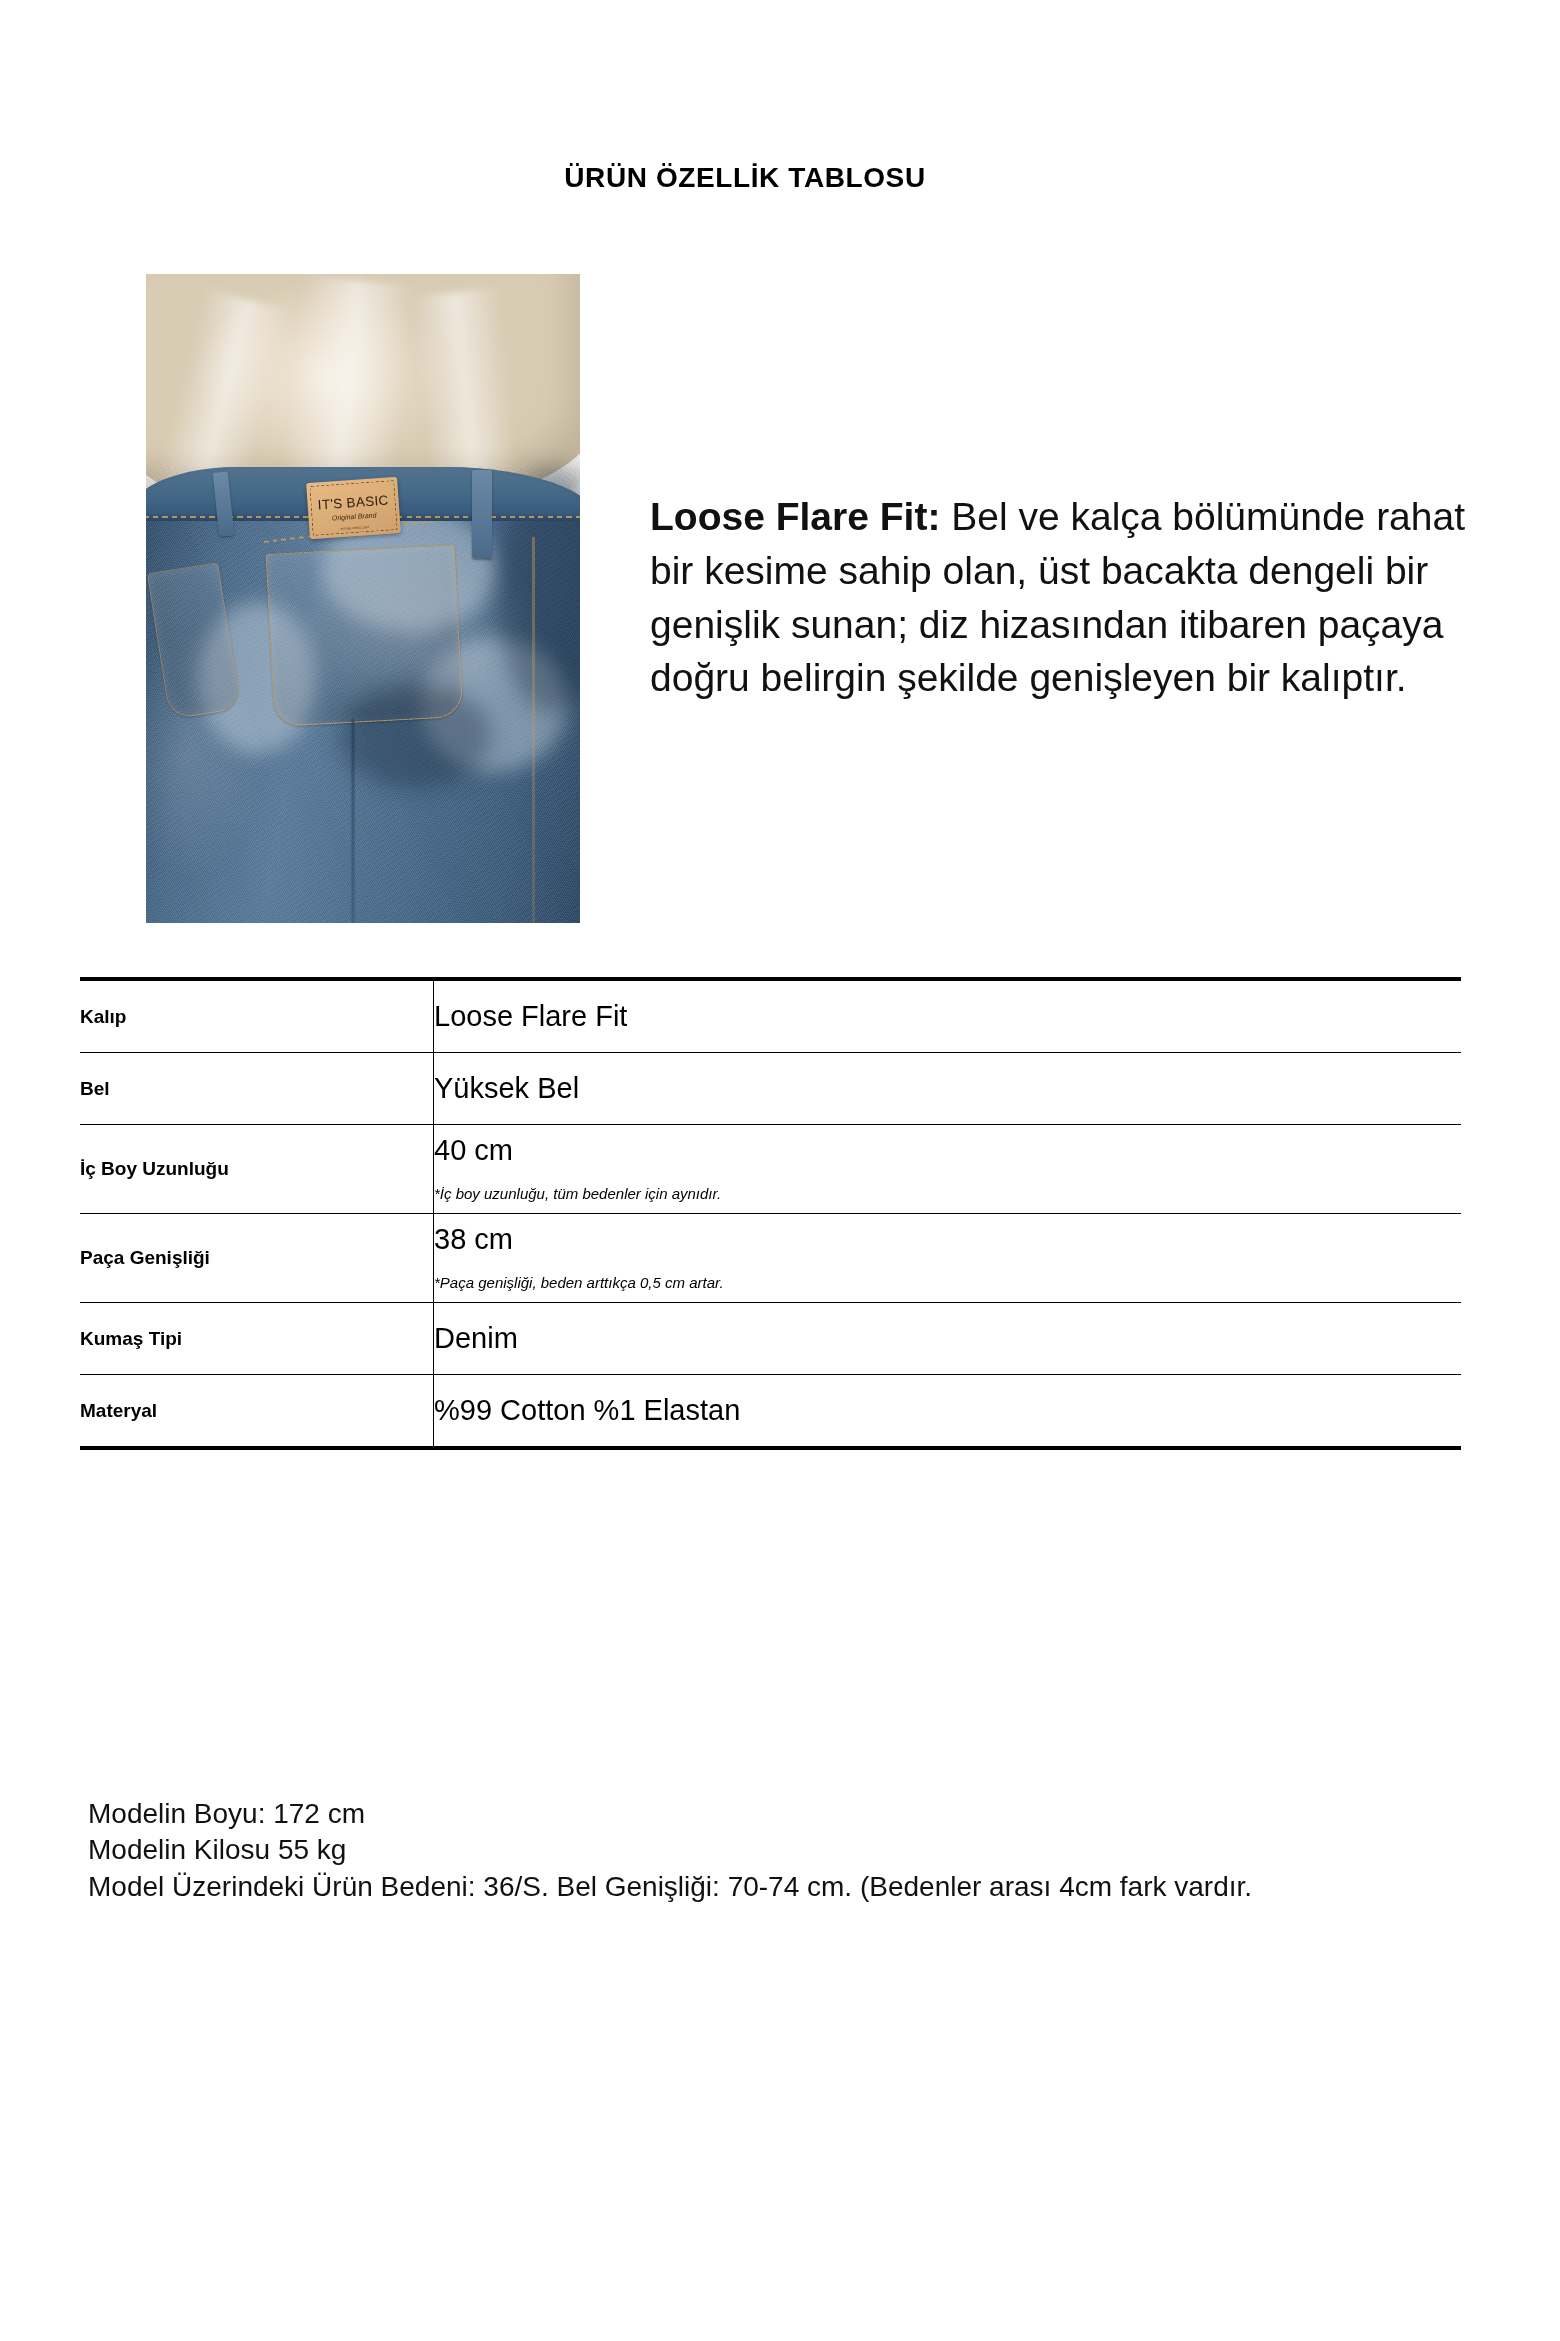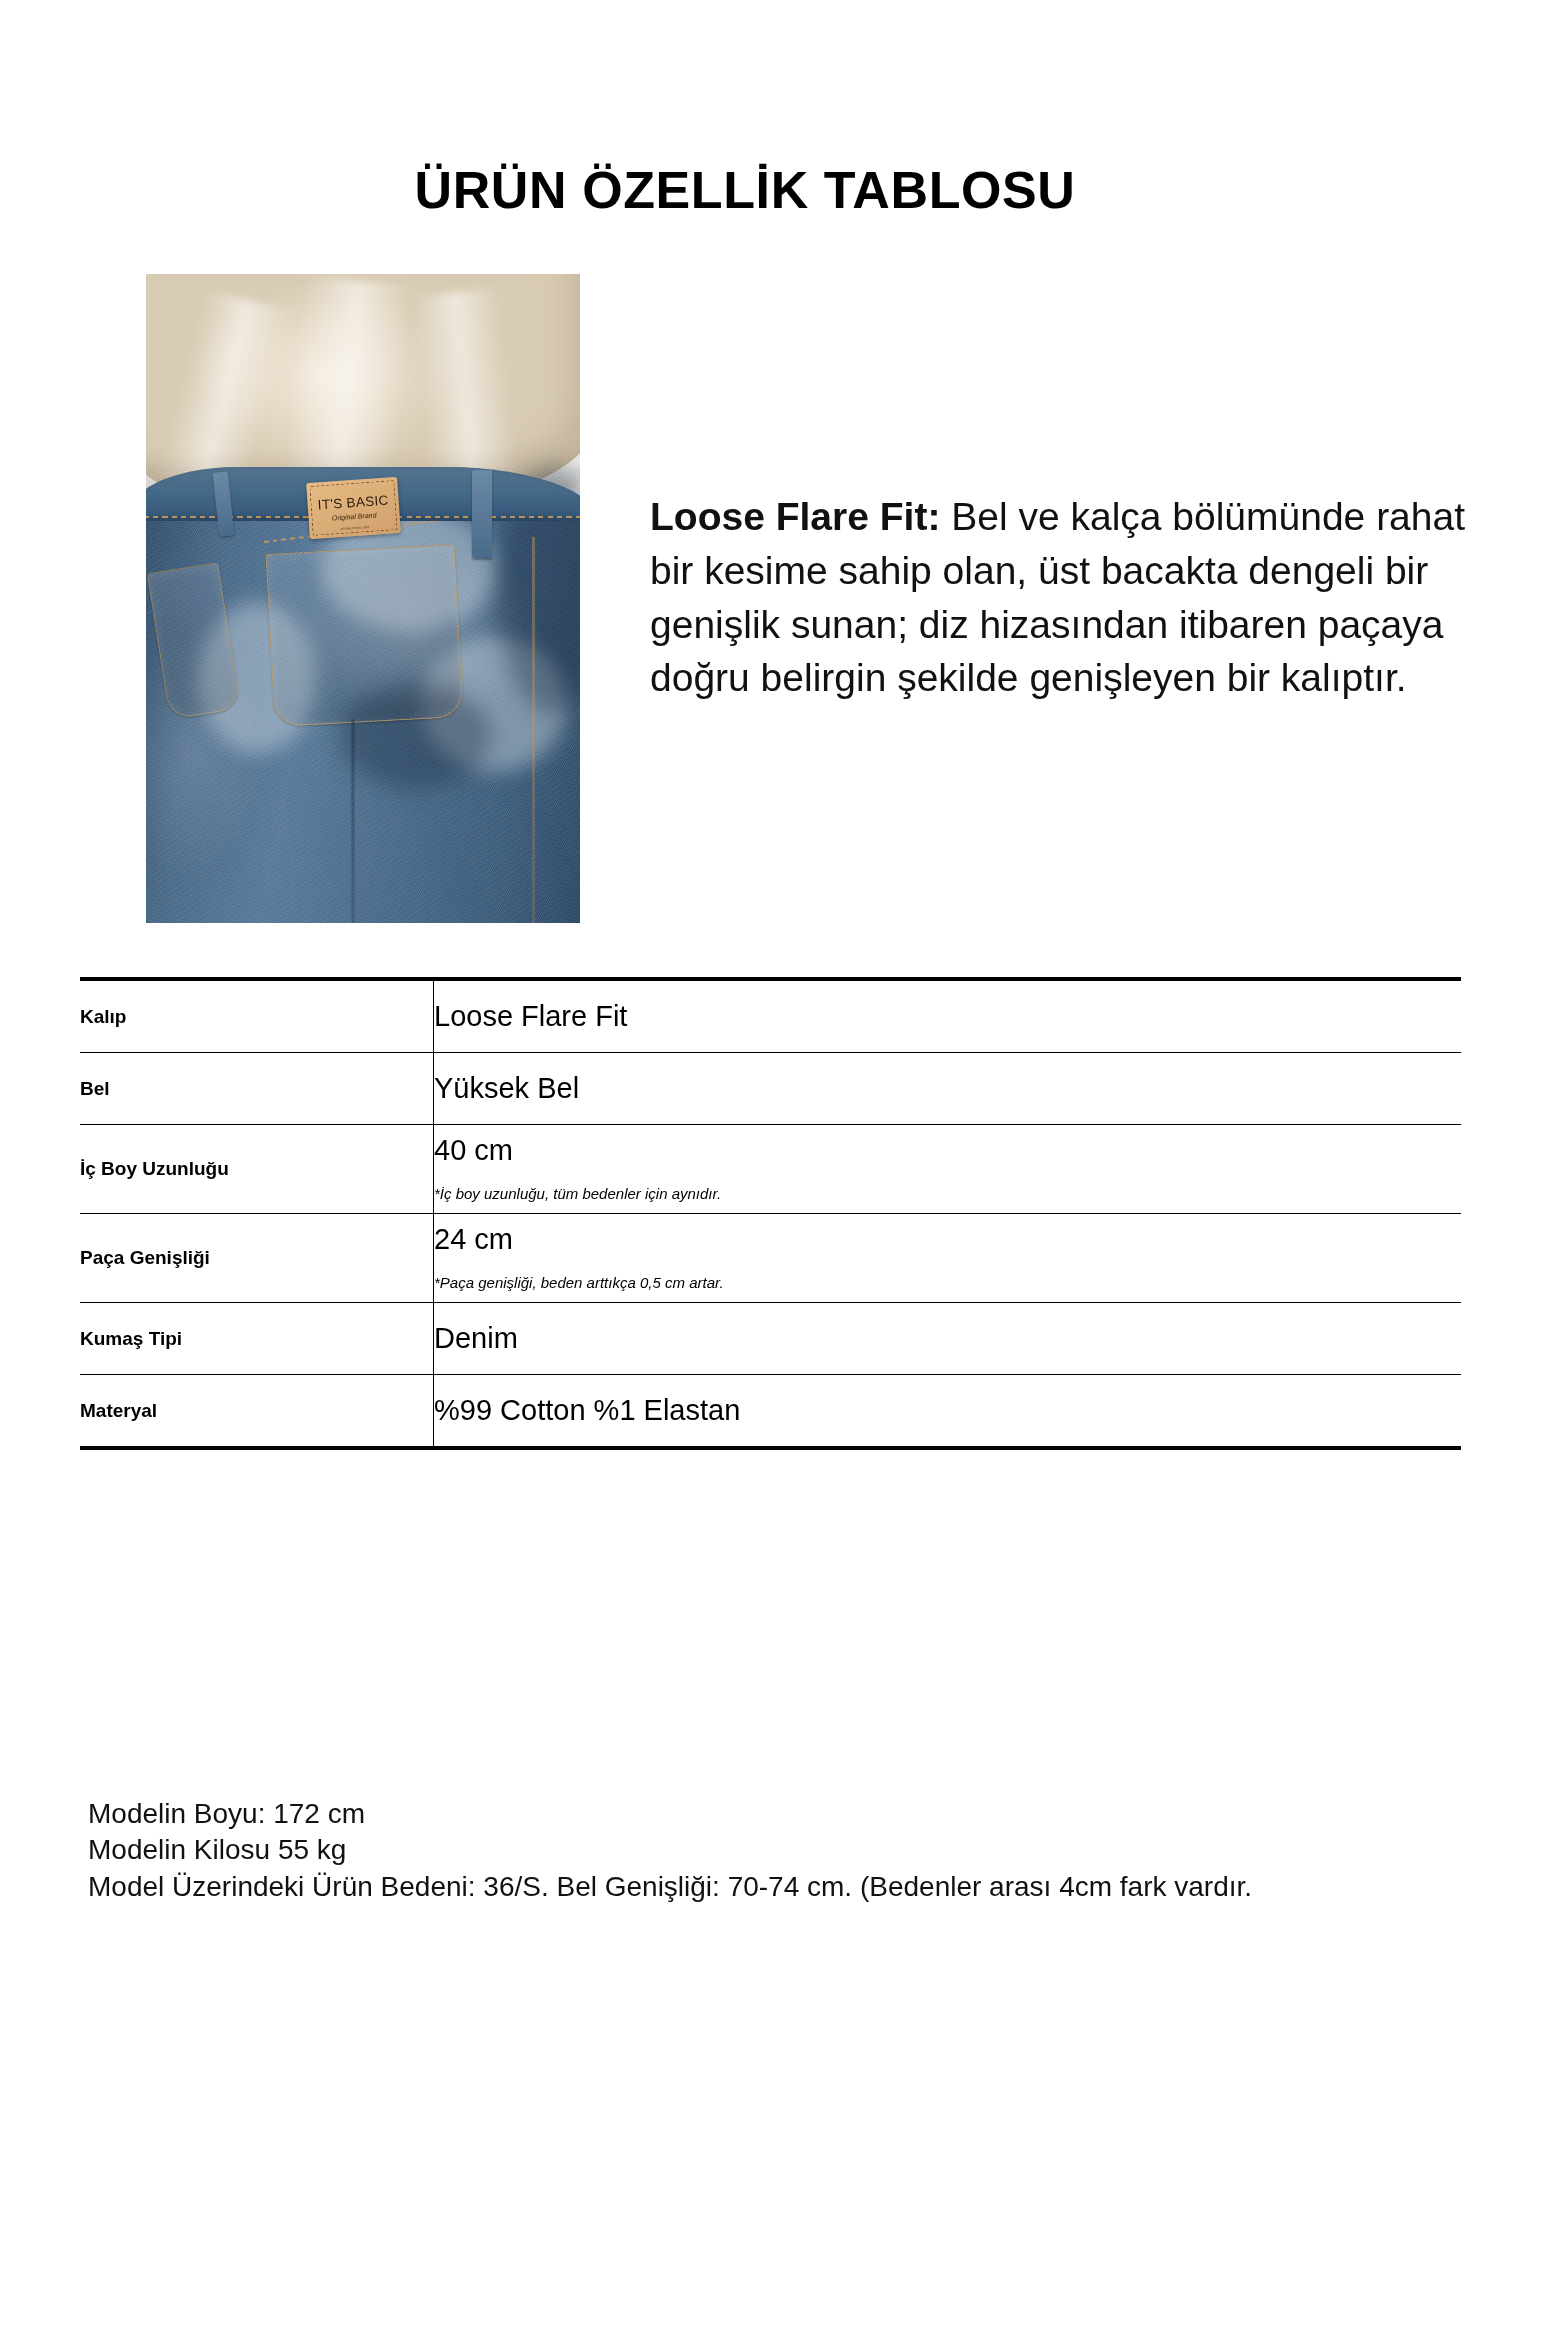--- a/index.html
+++ b/index.html
@@ -16,21 +16,21 @@
     -webkit-font-smoothing: antialiased;
   }
 
   
   #page-title {
     position: absolute;
     left: 0;
     top: 163px;
     width: 1490px;
     text-align: center;
-    font-size: 52px;
+    font-size: 28px;
     font-weight: bold;
     letter-spacing: 0.6px;
     line-height: 1.05;
   }
 
   
   #product-photo {
     position: absolute;
     left: 146px;
     top: 274px;
@@ -339,21 +339,21 @@
       <td class="cell-label">İç Boy Uzunluğu</td>
       <td class="cell-value">
         <span class="value-main">40 cm</span>
         <span class="value-note">*İç boy uzunluğu, tüm bedenler için aynıdır.</span>
       </td>
     </tr>
 
     <tr class="row-tall">
       <td class="cell-label">Paça Genişliği</td>
       <td class="cell-value">
-        <span class="value-main">24 cm</span>
+        <span class="value-main">38 cm</span>
         <span class="value-note">*Paça genişliği, beden arttıkça 0,5 cm artar.</span>
       </td>
     </tr>
 
     <tr>
       <td class="cell-label">Kumaş Tipi</td>
       <td class="cell-value">
         <span class="value-main">Denim</span>
       </td>
     </tr>

